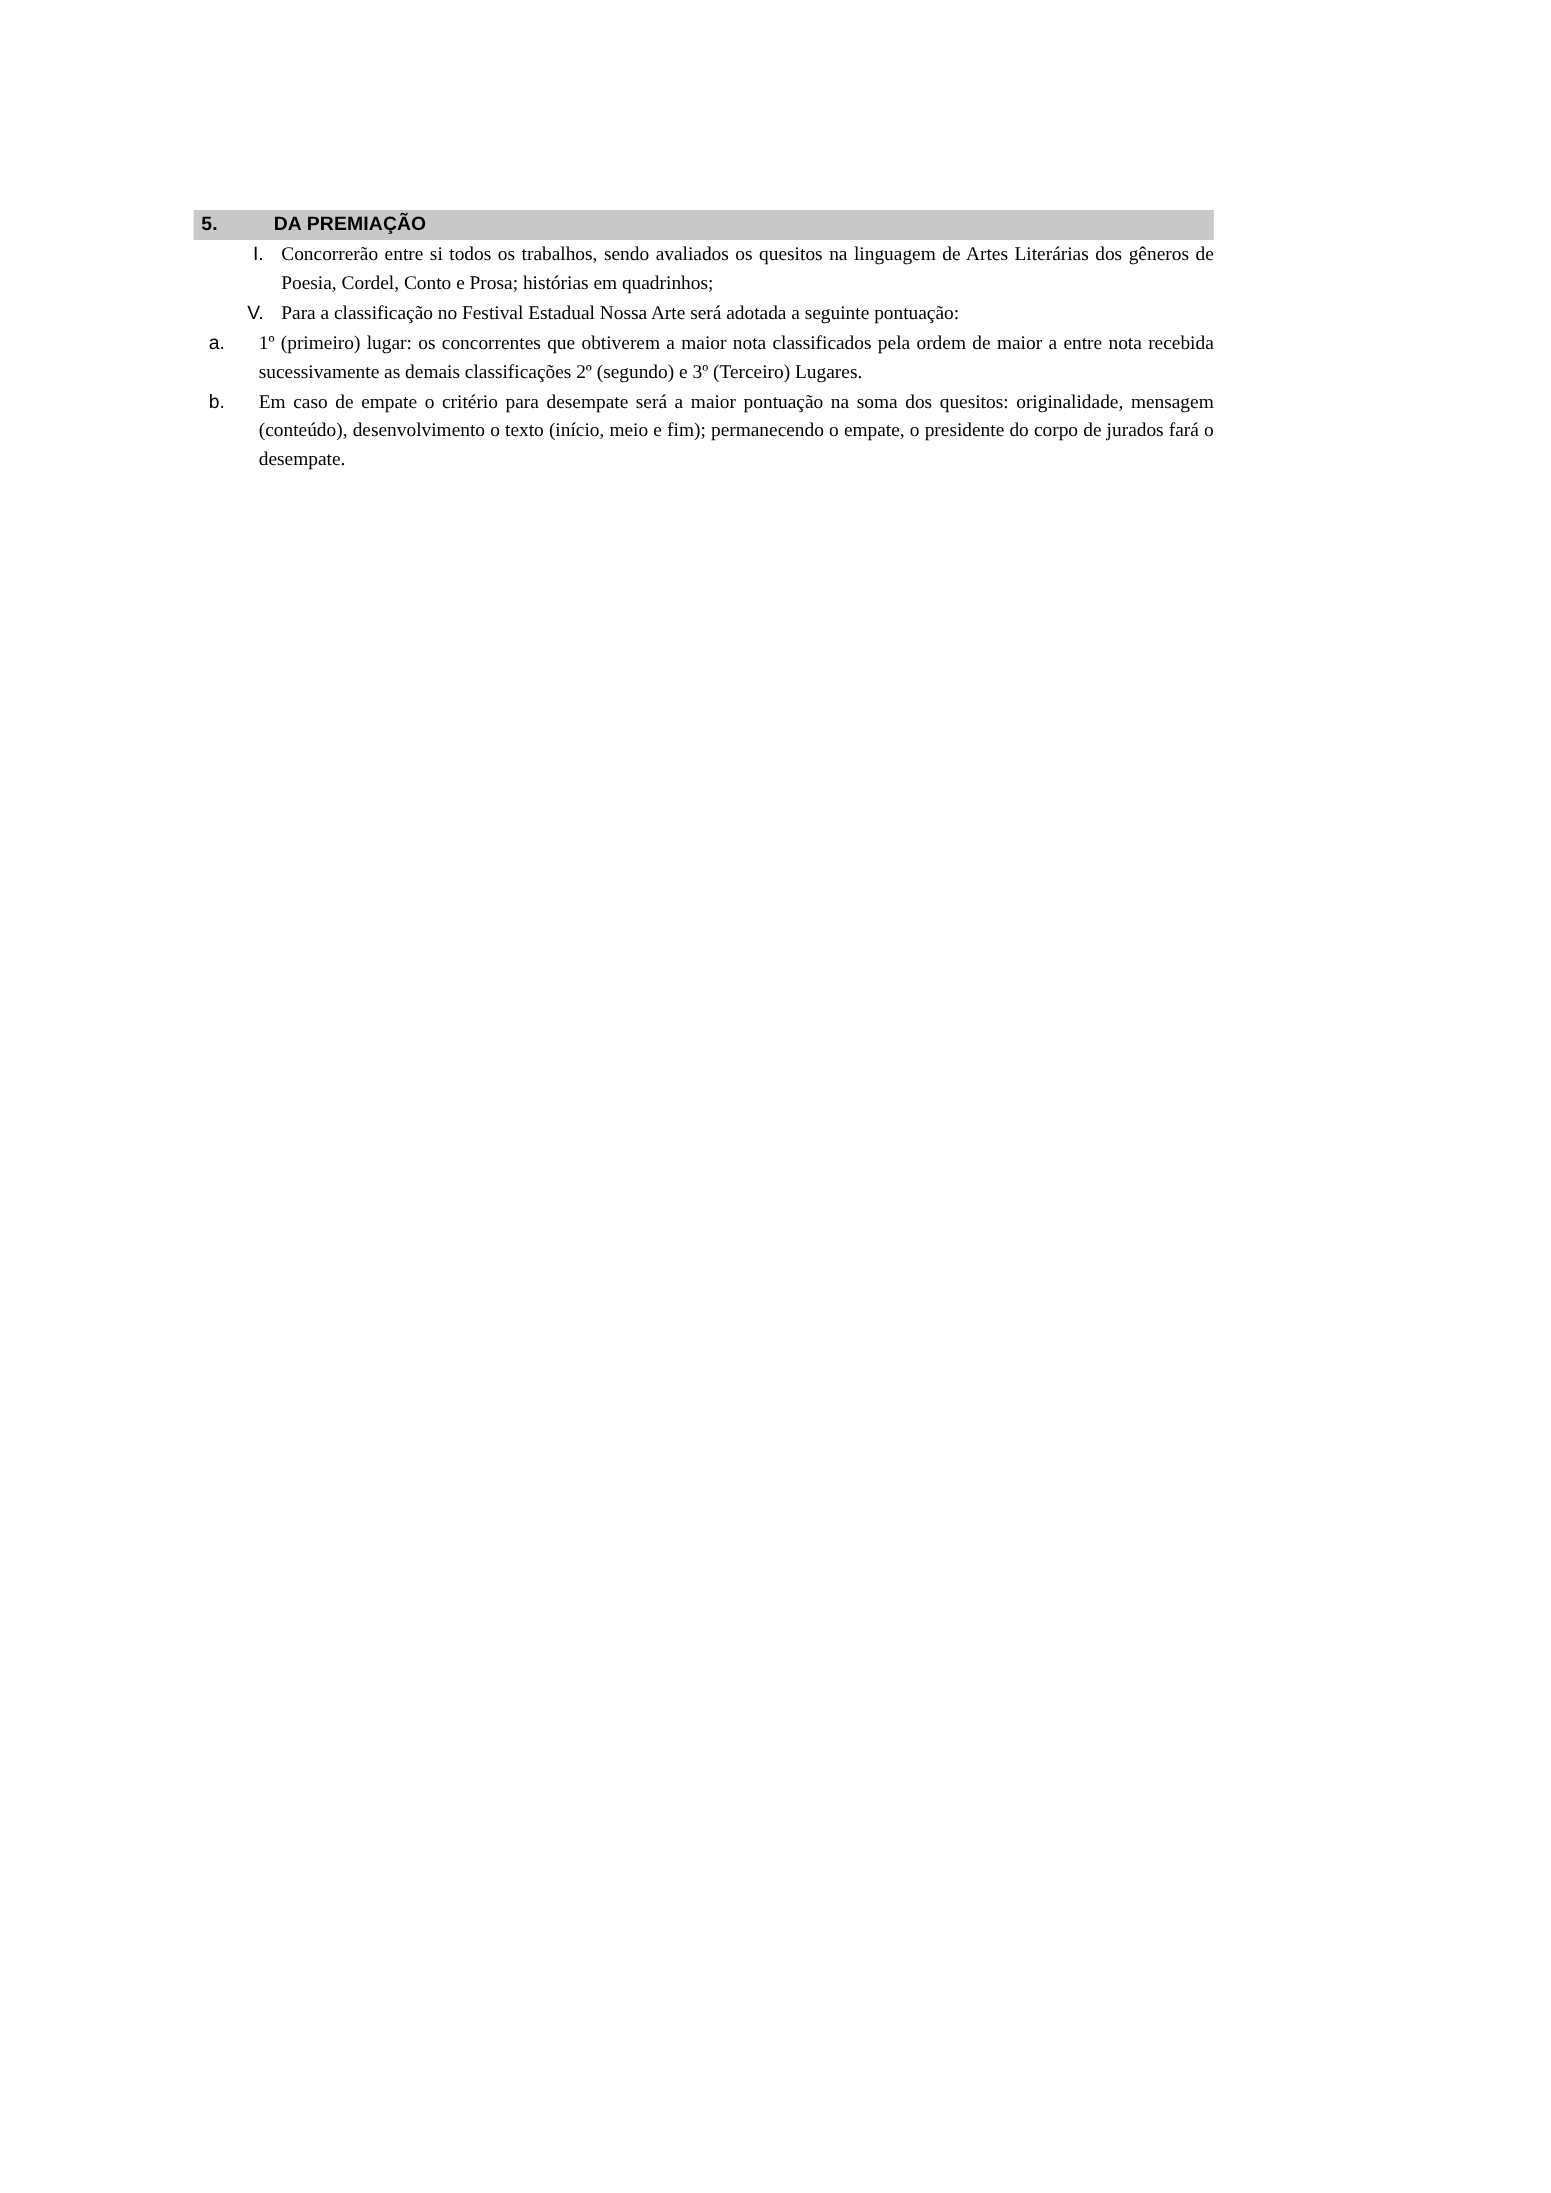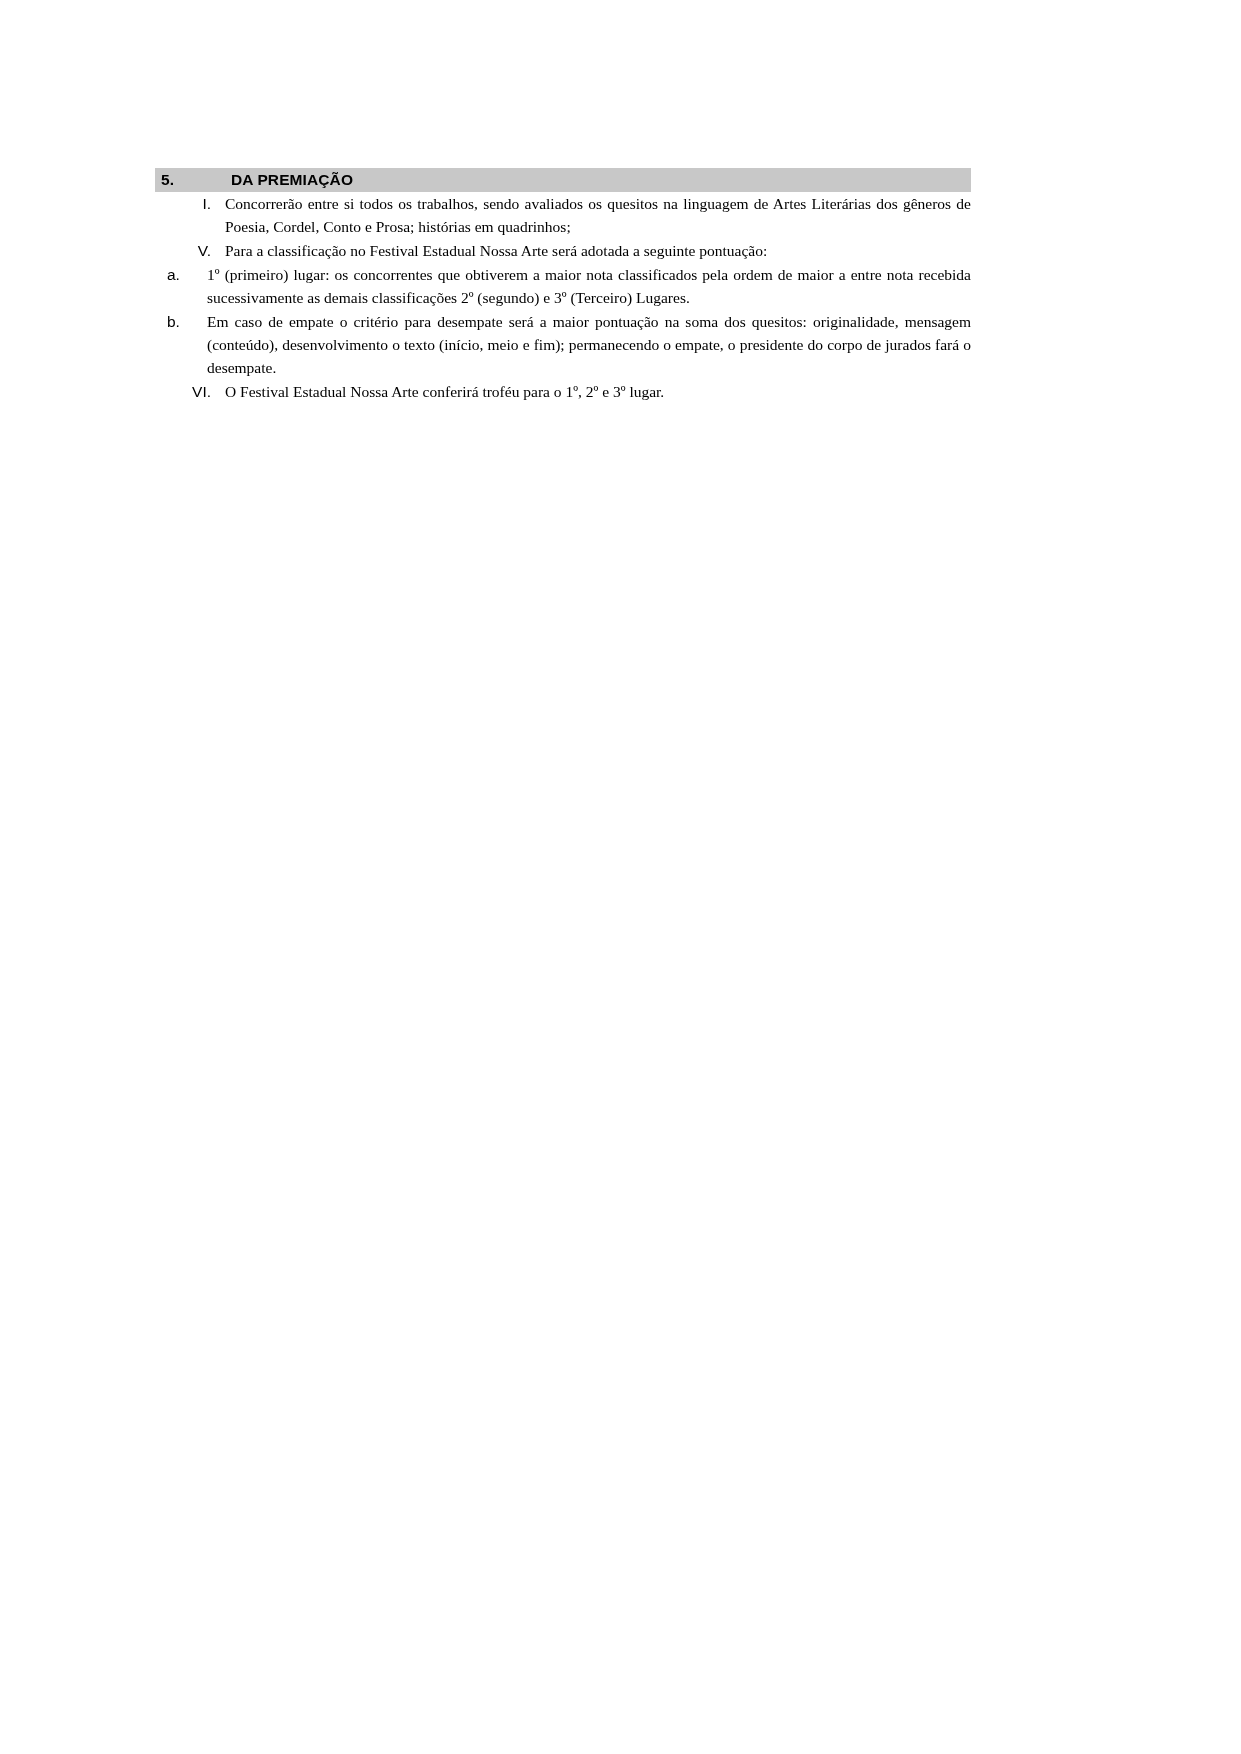--- a/index.html
+++ b/index.html
@@ -38,21 +38,20 @@
     padding: 2px 0 3px 0;
     line-height: 1.25;
   }
   .section-header .num {
     width: 64px;
     padding-left: 6px;
     box-sizing: border-box;
   }
   .section-header .title {
     flex: 1;
-    margin-left: 12px;
   }
   ol.roman {
     list-style: none;
     margin: 0;
     padding: 0;
   }
   ol.roman > li {
     display: flex;
     font-size: 15.5px;
     line-height: 1.48;
@@ -130,21 +129,17 @@
             <span class="marker">a.</span>
             <span class="body">1º (primeiro) lugar: os concorrentes que obtiverem a maior nota classificados pela ordem de maior a entre nota recebida sucessivamente as demais classificações 2º (segundo) e 3º (Terceiro) Lugares.</span>
           </li>
           <li>
             <span class="marker">b.</span>
             <span class="body">Em caso de empate o critério para desempate será a maior pontuação na soma dos quesitos: originalidade, mensagem (conteúdo), desenvolvimento o texto (início, meio e fim); permanecendo o empate, o presidente do corpo de jurados fará o desempate.</span>
           </li>
         </ol>
       </li>
 
-      <li>
-        <span class="marker">VI.</span>
-        <span class="body nowrap-last">O Festival Estadual Nossa Arte conferirá troféu para o 1º, 2º e 3º lugar.</span>
-      </li>
 
 
     </ol>
   </div>
 </div>
 
 </body></html>

